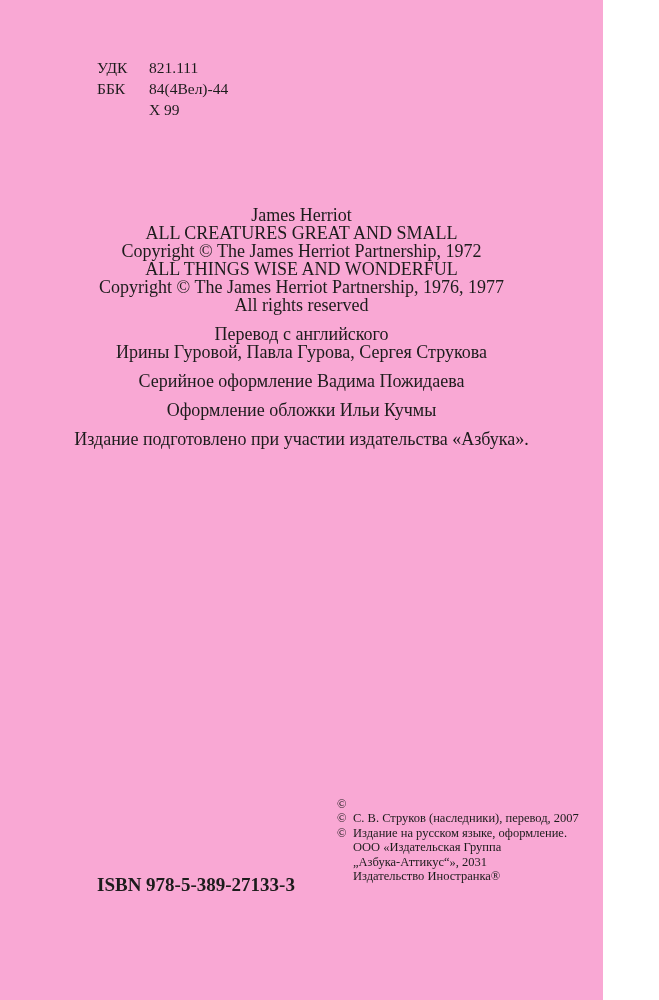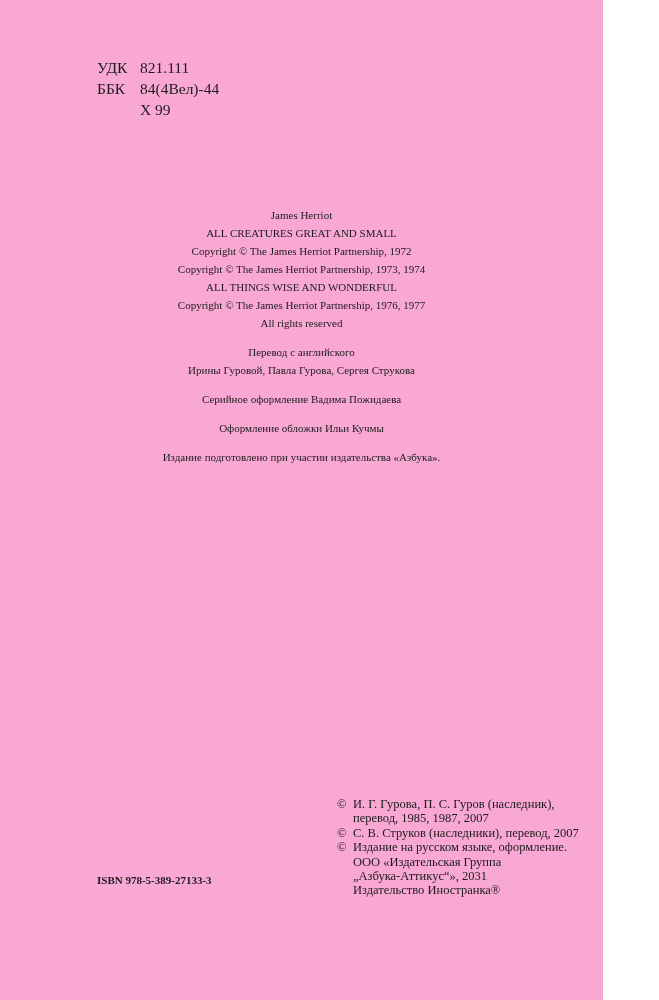--- a/index.html
+++ b/index.html
@@ -20,30 +20,30 @@
   
   .catalog {
     position: absolute;
     left: 97px;
     top: 57px;
     font-size: 15.5px;
     line-height: 21px;
   }
   .catalog-row { display: flex; }
   .catalog-label { width: 43px; flex: 0 0 43px; }
-  .catalog-value { white-space: nowrap; }
+  .catalog-value { white-space: nowrap; margin-left: 9px; }
 
   
   .center-col {
     position: absolute;
     left: 0;
     right: 0;
     top: 206px;
     text-align: center;
-    font-size: 11px;
+    font-size: 18px;
     line-height: 18px;
   }
   .center-col .para { margin-bottom: 11px; }
   .center-col .para:last-child { margin-bottom: 12px; }
   .center-col .line { white-space: nowrap; }
 
   
   .rights {
     position: absolute;
     left: 337px;
@@ -54,21 +54,21 @@
   }
   .rights-item { display: flex; }
   .rights-symbol { flex: 0 0 16px; width: 16px; }
   .rights-text { white-space: pre-line; }
 
   
   .isbn {
     position: absolute;
     left: 97px;
     top: 874px;
-    font-size: 11px;
+    font-size: 19px;
     font-weight: bold;
     white-space: nowrap;
   }
 </style>
 </head>
 <body>
 
 <div class="page">
 
   <div class="catalog">
@@ -85,21 +85,20 @@
       <span class="catalog-value">Х 99</span>
     </div>
   </div>
 
   <div class="center-col">
 
     <div class="para">
       <div class="line">James Herriot</div>
       <div class="line">ALL CREATURES GREAT AND SMALL</div>
       <div class="line">Copyright © The James Herriot Partnership, 1972</div>
-      <div class="line">Copyright © The James Herriot Partnership, 1973, 1974</div>
       <div class="line">ALL THINGS WISE AND WONDERFUL</div>
       <div class="line">Copyright © The James Herriot Partnership, 1976, 1977</div>
       <div class="line">All rights reserved</div>
     </div>
 
     <div class="para">
       <div class="line">Перевод с английского</div>
       <div class="line">Ирины Гуровой, Павла Гурова, Сергея Струкова</div>
     </div>
 
@@ -113,22 +112,20 @@
 
     <div class="para">
       <div class="line">Издание подготовлено при участии издательства «Азбука».</div>
     </div>
 
   </div>
 
   <div class="rights">
     <div class="rights-item">
       <span class="rights-symbol">©</span>
-      <span class="rights-text">И. Г. Гурова, П. С. Гуров (наследник),
-перевод, 1985, 1987, 2007</span>
     </div>
     <div class="rights-item">
       <span class="rights-symbol">©</span>
       <span class="rights-text">С. В. Струков (наследники), перевод, 2007</span>
     </div>
     <div class="rights-item">
       <span class="rights-symbol">©</span>
       <span class="rights-text">Издание на русском языке, оформление.
 ООО «Издательская Группа
 „Азбука-Аттикус“», 2031

